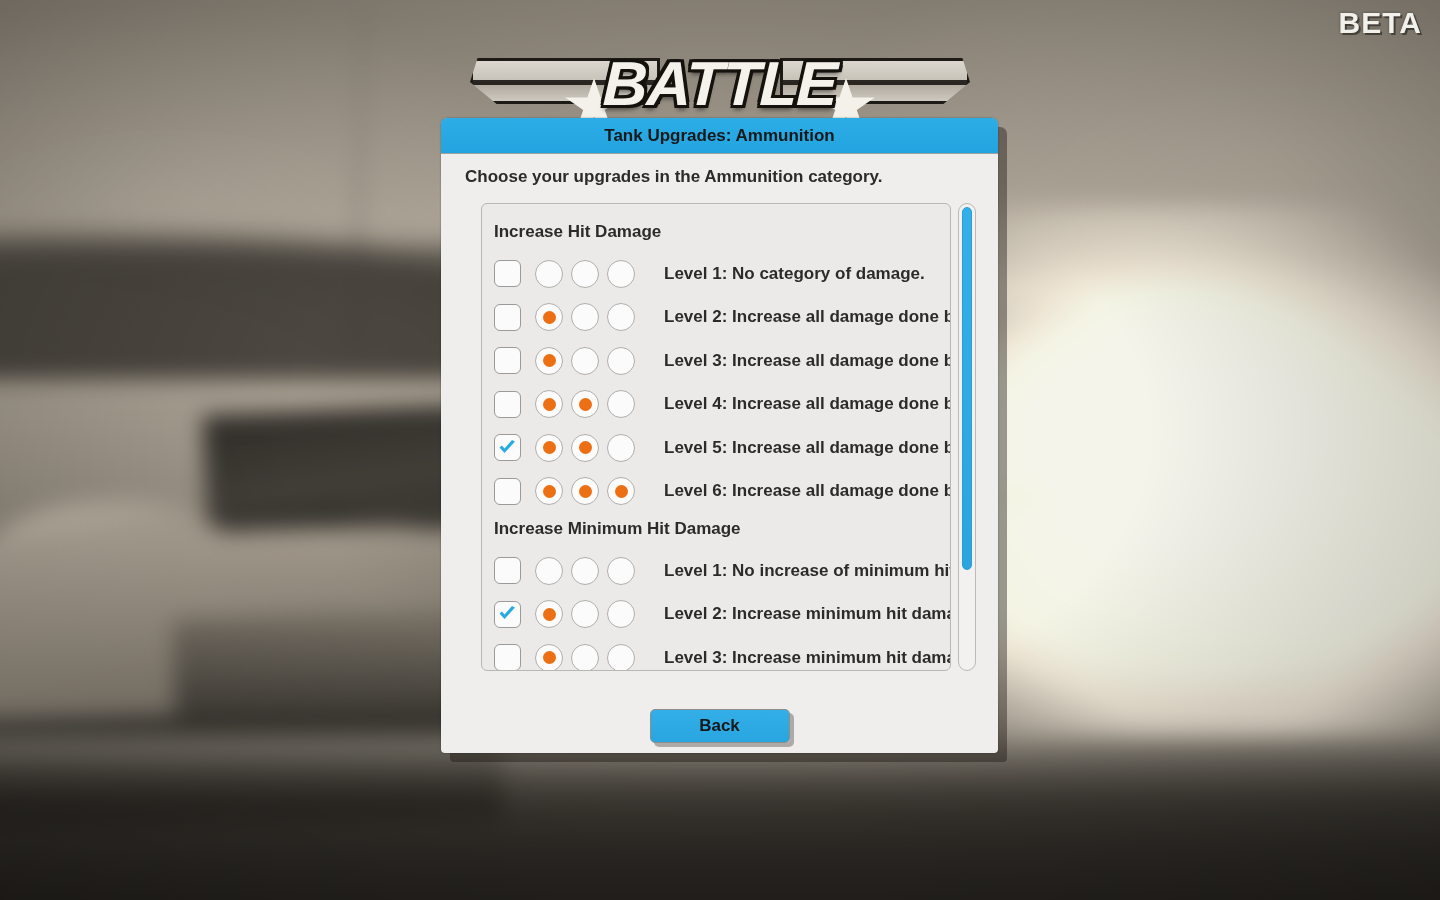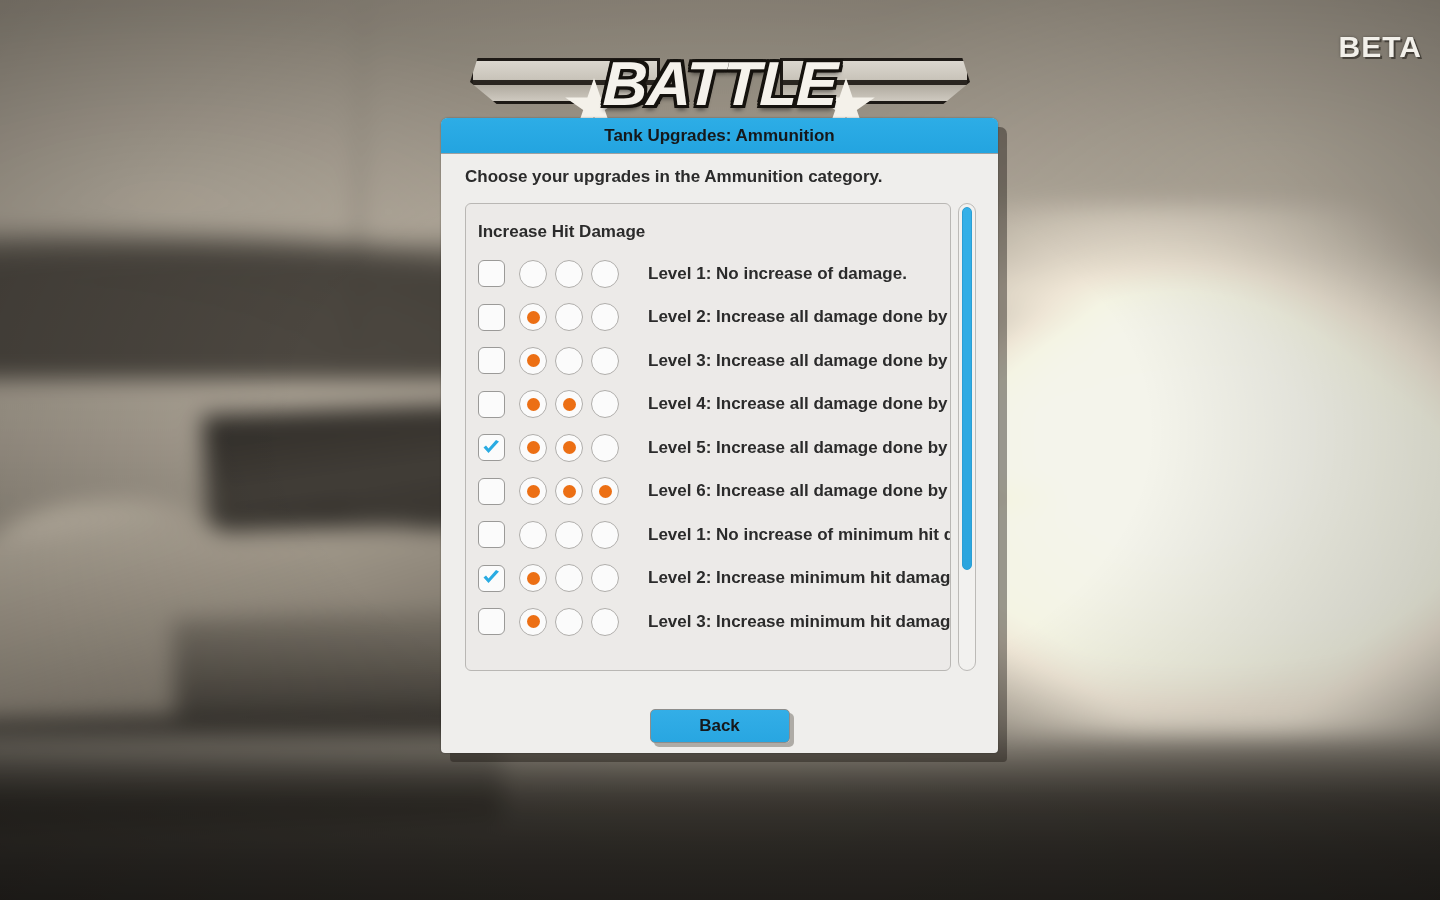--- a/index.html
+++ b/index.html
@@ -113,21 +113,21 @@
   }
   #bg .blurwrap { position:absolute; inset:-60px; filter:blur(11px) sepia(.45) saturate(.55) brightness(.96); }
   #vignette {
     position:absolute; inset:0;
     background:radial-gradient(ellipse at 50% 48%, rgba(0,0,0,0) 42%, rgba(0,0,0,.28) 100%);
     pointer-events:none;
   }
 
   
   #beta {
-    position:absolute; right:18px; top:30px;
+    position:absolute; right:18px; top:6px;
     font-family:"Liberation Sans Narrow","Liberation Sans", sans-serif;
     font-size:30px; font-weight:bold; color:#f2f0ea;
     letter-spacing:1px;
     text-shadow:2px 2px 0 rgba(30,26,20,.55), 0 0 3px rgba(0,0,0,.35);
   }
 
   
   #logo {
     position:absolute; left:470px; top:46px; width:500px; height:74px;
   }
@@ -193,21 +193,21 @@
     font-family:"Liberation Sans Narrow","Liberation Sans", sans-serif;
     font-size:17px; font-weight:bold; color:#16181a;
   }
   #desc {
     flex:none; padding:13px 0 16px 24px;
     font-family:"Liberation Sans Narrow","Liberation Sans", sans-serif;
     font-size:17px; font-weight:bold; color:#2b2b2b;
   }
   #listwrap {
     position:relative;
-    margin:0 22px 0 24px;
+    margin:0 22px 0 40px;
     height:468px; flex:none;
     display:flex; gap:7px;
   }
   #listpanel {
     flex:1;
     background:#eceae8;
     border:1px solid #b9b7b4;
     border-radius:6px;
     overflow:hidden;
     position:relative;
@@ -333,21 +333,21 @@
 
   <div id="listwrap">
     <div id="listpanel">
       <div id="listinner">
           <div class="group-title">Increase Hit Damage</div>
           <div class="opt-row">
             <div class="chk"></div>
             <div class="pip empty"></div>
             <div class="pip empty"></div>
             <div class="pip empty"></div>
-            <div class="opt-label">Level 1: No increase of damage.</div>
+            <div class="opt-label">Level 1: No category of damage.</div>
           </div>
           <div class="opt-row">
             <div class="chk"></div>
             <div class="pip">
               <div class="dot"></div>
             </div>
             <div class="pip empty"></div>
             <div class="pip empty"></div>
             <div class="opt-label">Level 2: Increase all damage done by 3%.</div>
           </div>
@@ -392,20 +392,21 @@
               <div class="dot"></div>
             </div>
             <div class="pip">
               <div class="dot"></div>
             </div>
             <div class="pip">
               <div class="dot"></div>
             </div>
             <div class="opt-label">Level 6: Increase all damage done by 15%.</div>
           </div>
+          <div class="group-title">Increase Minimum Hit Damage</div>
           <div class="opt-row">
             <div class="chk"></div>
             <div class="pip empty"></div>
             <div class="pip empty"></div>
             <div class="pip empty"></div>
             <div class="opt-label">Level 1: No increase of minimum hit damage.</div>
           </div>
           <div class="opt-row">
             <div class="chk">
               <svg width="19" height="16" viewBox="0 0 19 16">

